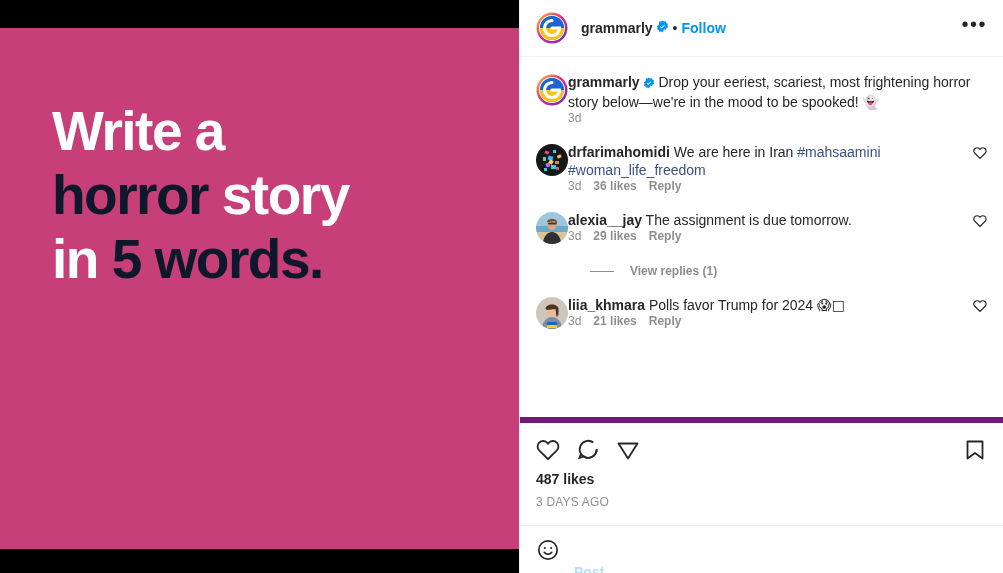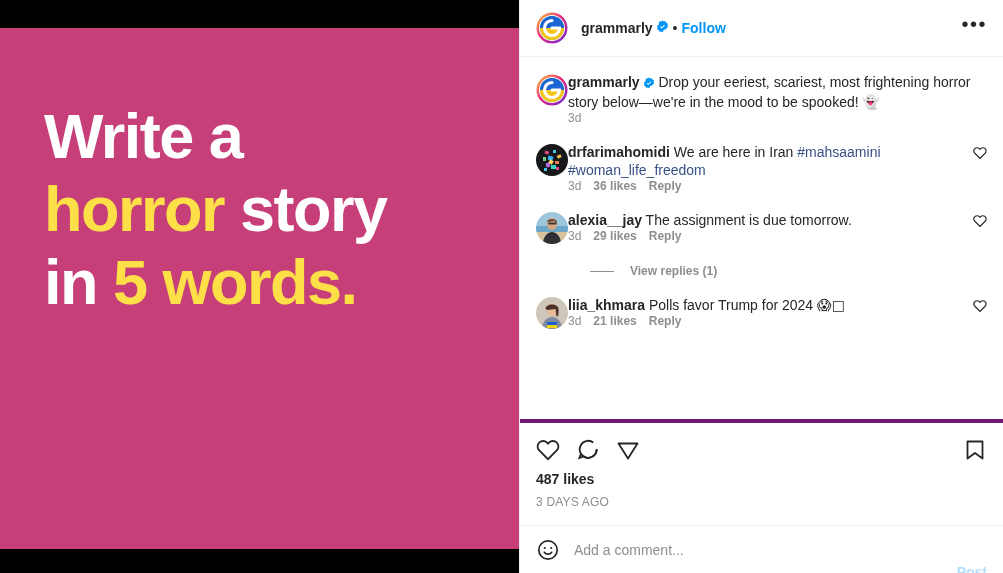--- a/index.html
+++ b/index.html
@@ -25,31 +25,31 @@
     overflow: hidden;
   }
   .media-canvas {
     position: absolute;
     left: 0; right: 0;
     top: 28px; bottom: 24px;
     background: #C63F79;
   }
   .media-copy {
     position: absolute;
-    left: 44px;
+    left: 52px;
     top: 72px;
     width: 460px;
     font-weight: 700;
-    font-size: 63px;
+    font-size: 55px;
     line-height: 1.16;
     letter-spacing: -1.5px;
     color: #ffffff;
   }
   .media-copy .ln { display: block; white-space: nowrap; }
-  .cream { color: #fde047; }
+  .cream { color: #0f172a; }
 
   
   .panel {
     width: 484px; height: 573px;
     flex: 0 0 484px;
     display: flex;
     flex-direction: column;
     background: #fff;
     border-left: 1px solid #efefef;
   }
@@ -152,21 +152,21 @@
   }
   .replies .lbl {
     font-size: 12px;
     font-weight: 600;
     color: #8e8e8e;
   }
 
   
   .actions {
     flex: 0 0 auto;
-    border-top: 4px solid #701a75;
+    border-top: 6px solid #701a75;
     padding: 6px 16px 0 16px;
   }
   .action-icons {
     display: flex;
     align-items: center;
     gap: 16px;
     height: 42px;
   }
   .action-icons .spacer { margin-left: auto; }
   .icon-btn { cursor: pointer; display: flex; align-items: center; }
@@ -444,18 +444,17 @@
 
     <div class="addbar">
       <span class="icon-btn">
         <svg width="24" height="24" viewBox="0 0 24 24" fill="none" stroke="#262626" stroke-width="1.7">
           <circle cx="12" cy="12" r="9.2"></circle>
           <circle cx="8.8" cy="10" r="1.1" fill="#262626" stroke="none"></circle>
           <circle cx="15.2" cy="10" r="1.1" fill="#262626" stroke="none"></circle>
           <path d="M8.3 14.3a4.6 4.6 0 0 0 7.4 0" stroke-linecap="round"></path>
         </svg>
       </span>
-      <input type="text" placeholder="Add a comment..." style="">
       <span class="post-btn">Post</span>
     </div>
 
   </div>
 </div>
 
 </body></html>

